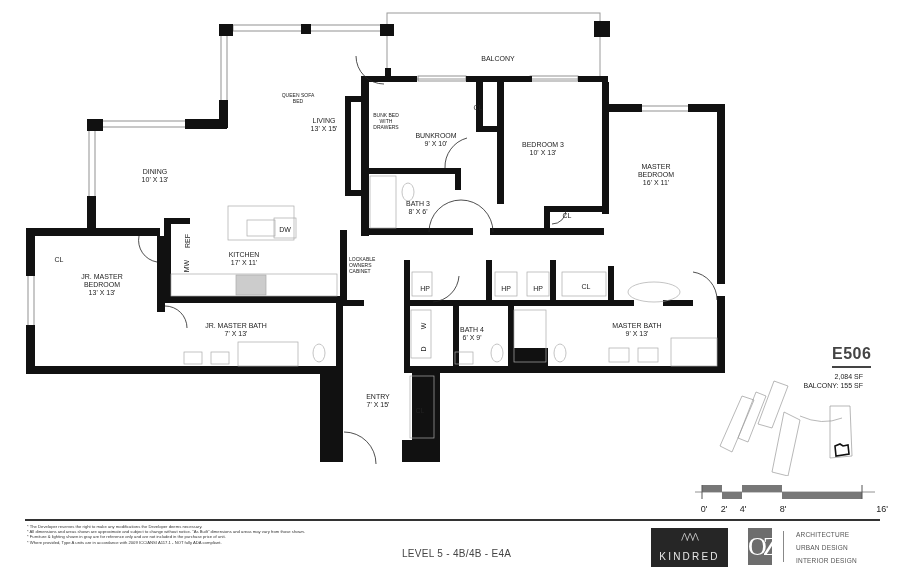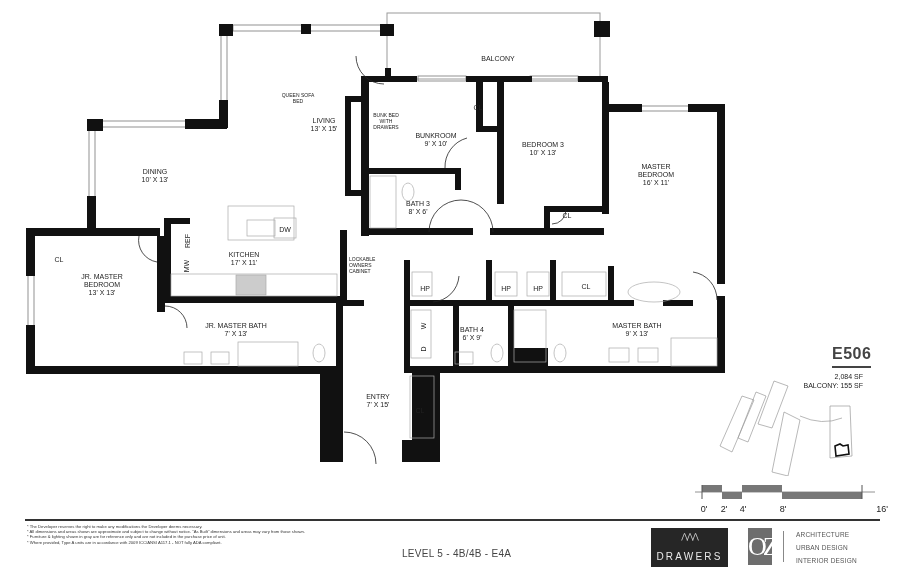--- a/index.html
+++ b/index.html
@@ -236,21 +236,21 @@
 <div class="notes">
   <div>* The Developer reserves the right to make any modifications the Developer deems necessary.</div>
   <div>* All dimensions and areas shown are approximate and subject to change without notice. "As Built" dimensions and areas may vary from those shown.</div>
   <div>* Furniture &amp; lighting shown in gray are for reference only and are not included in the purchase price of unit.</div>
   <div>* Where provided, Type A units are in accordance with 2009 ICC/ANSI A117.1 - NOT fully ADA compliant.</div>
 </div>
 <div class="level">LEVEL 5 - 4B/4B - E4A</div>
 
 <div class="kindred">
   <div class="mark">⋀⋀⋀</div>
-  <div class="name">DRAWERS</div>
+  <div class="name">KINDRED</div>
 </div>
 <div class="oz">OZ</div>
 <div class="oz-divider"></div>
 <div class="oz-services">
   <div>ARCHITECTURE</div>
   <div>URBAN DESIGN</div>
   <div>INTERIOR DESIGN</div>
 </div>
 
 </body></html>

